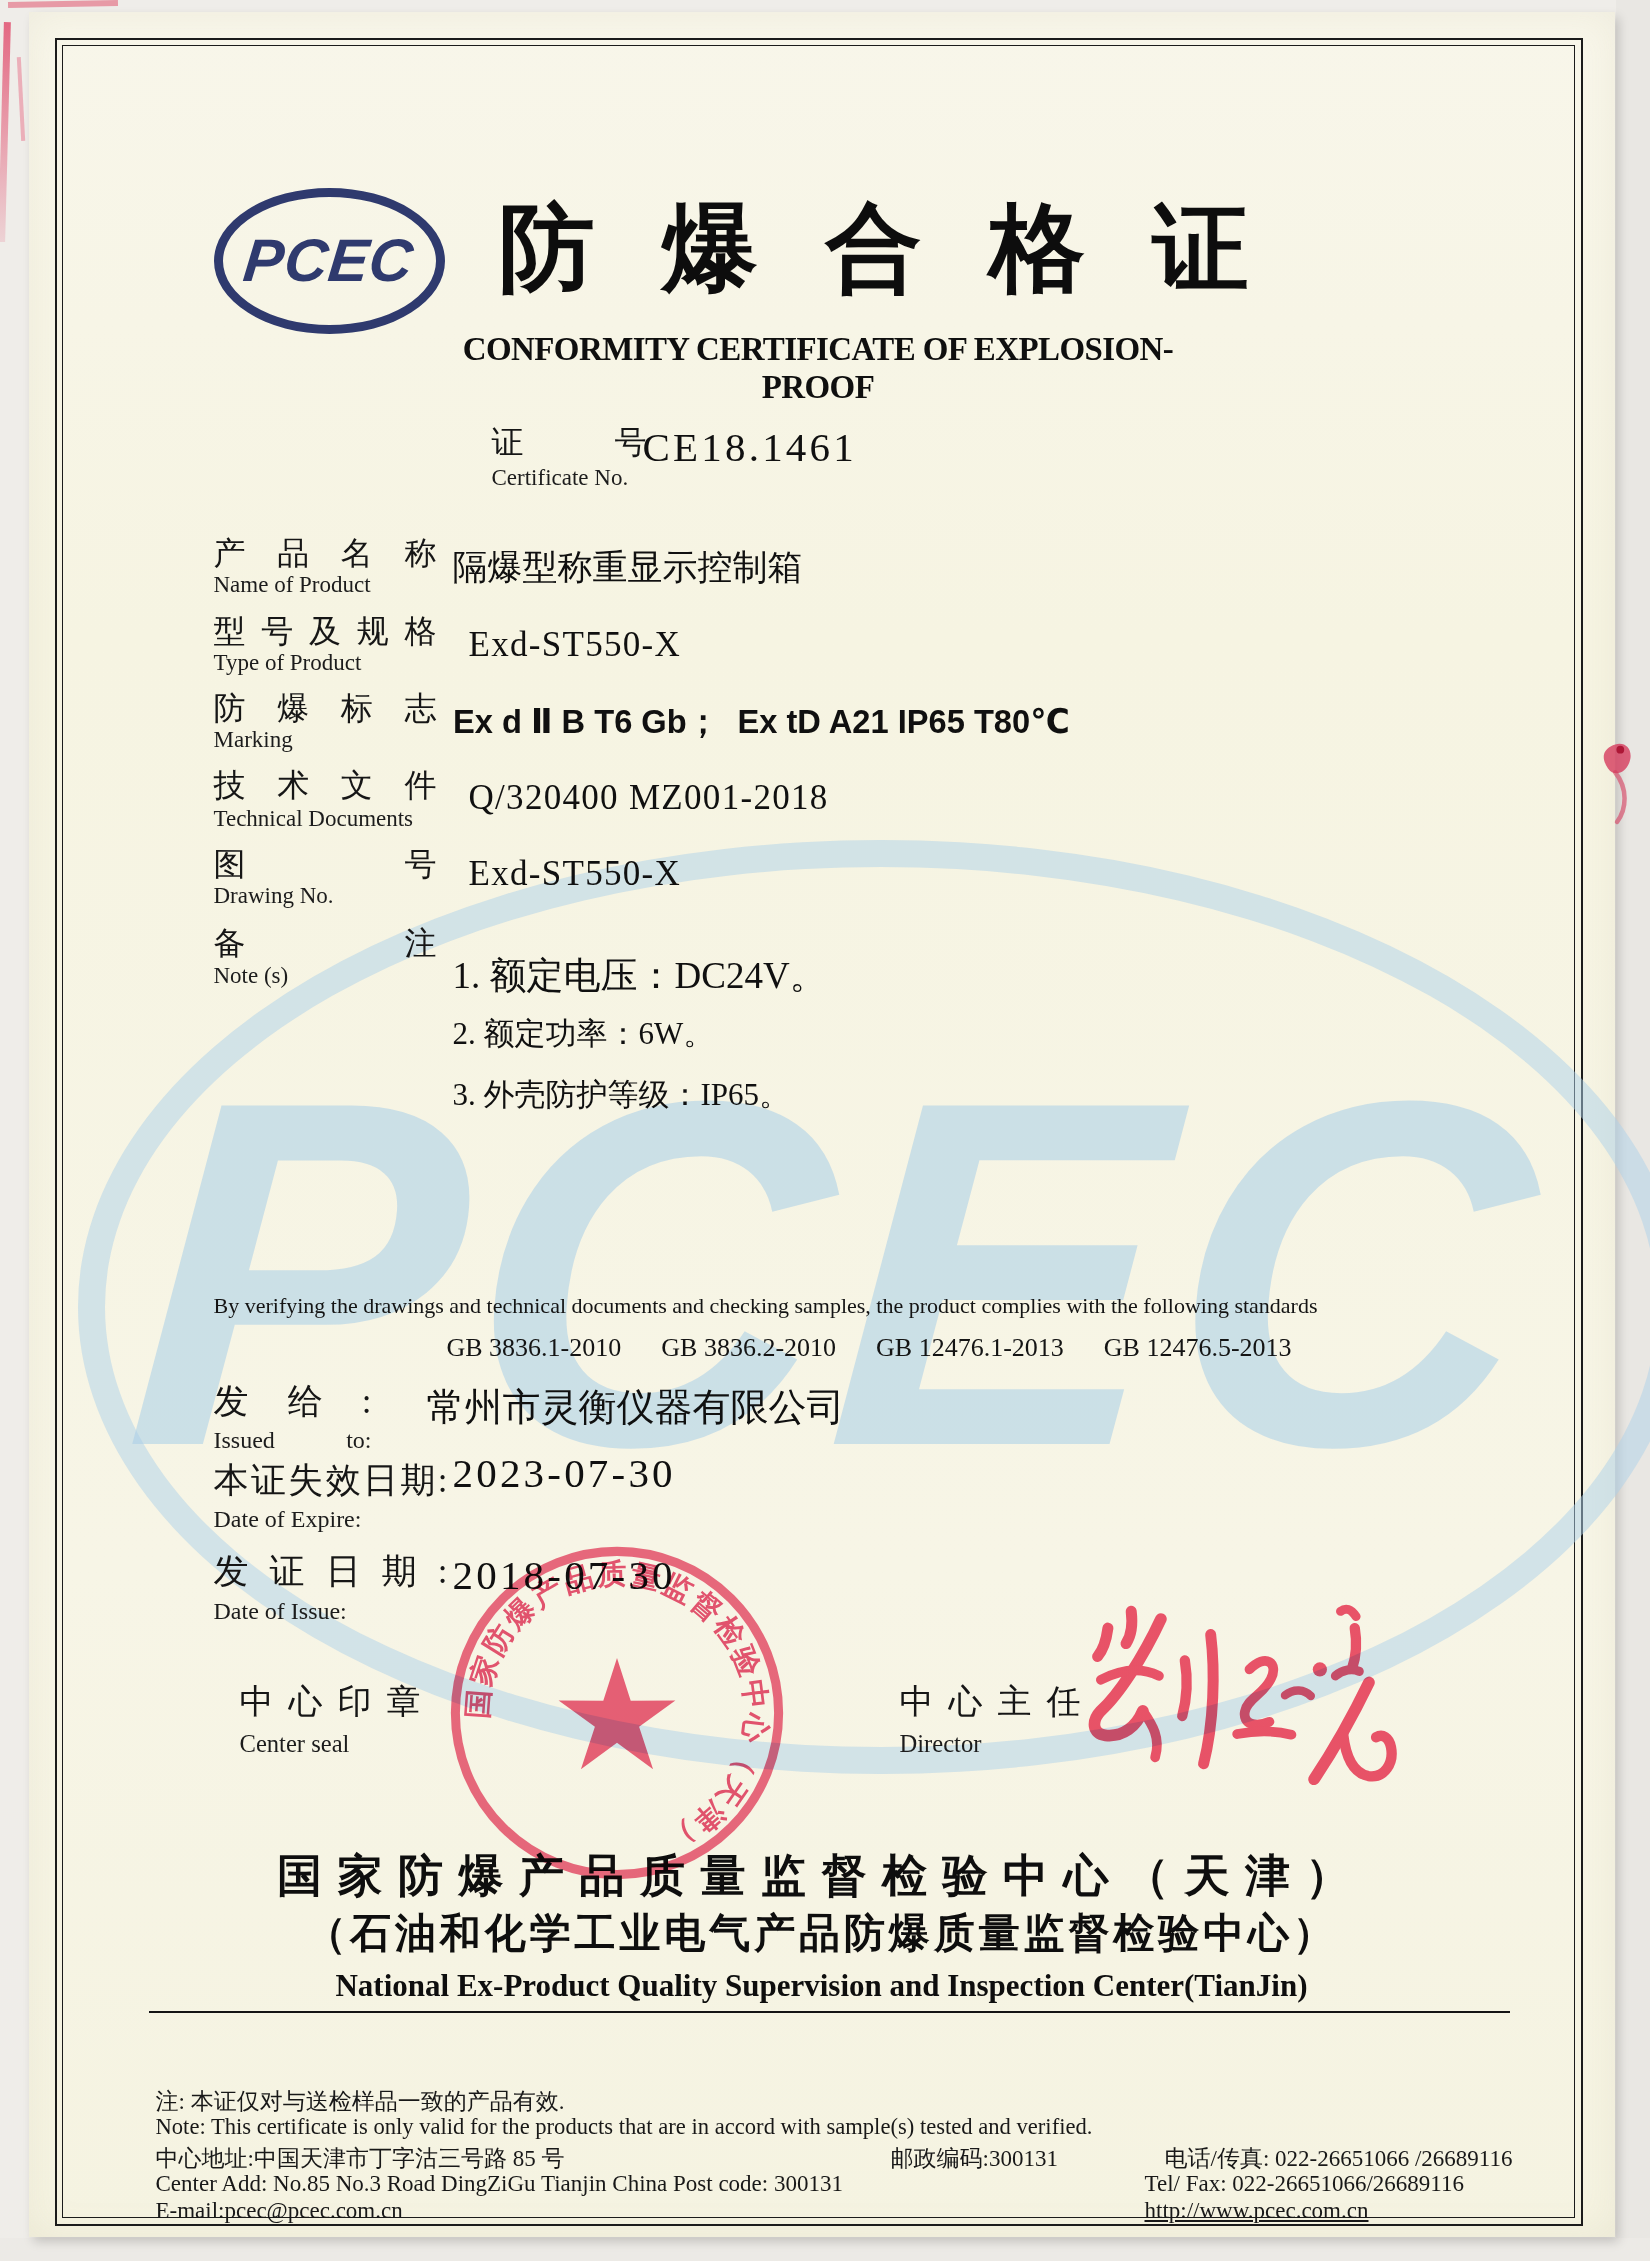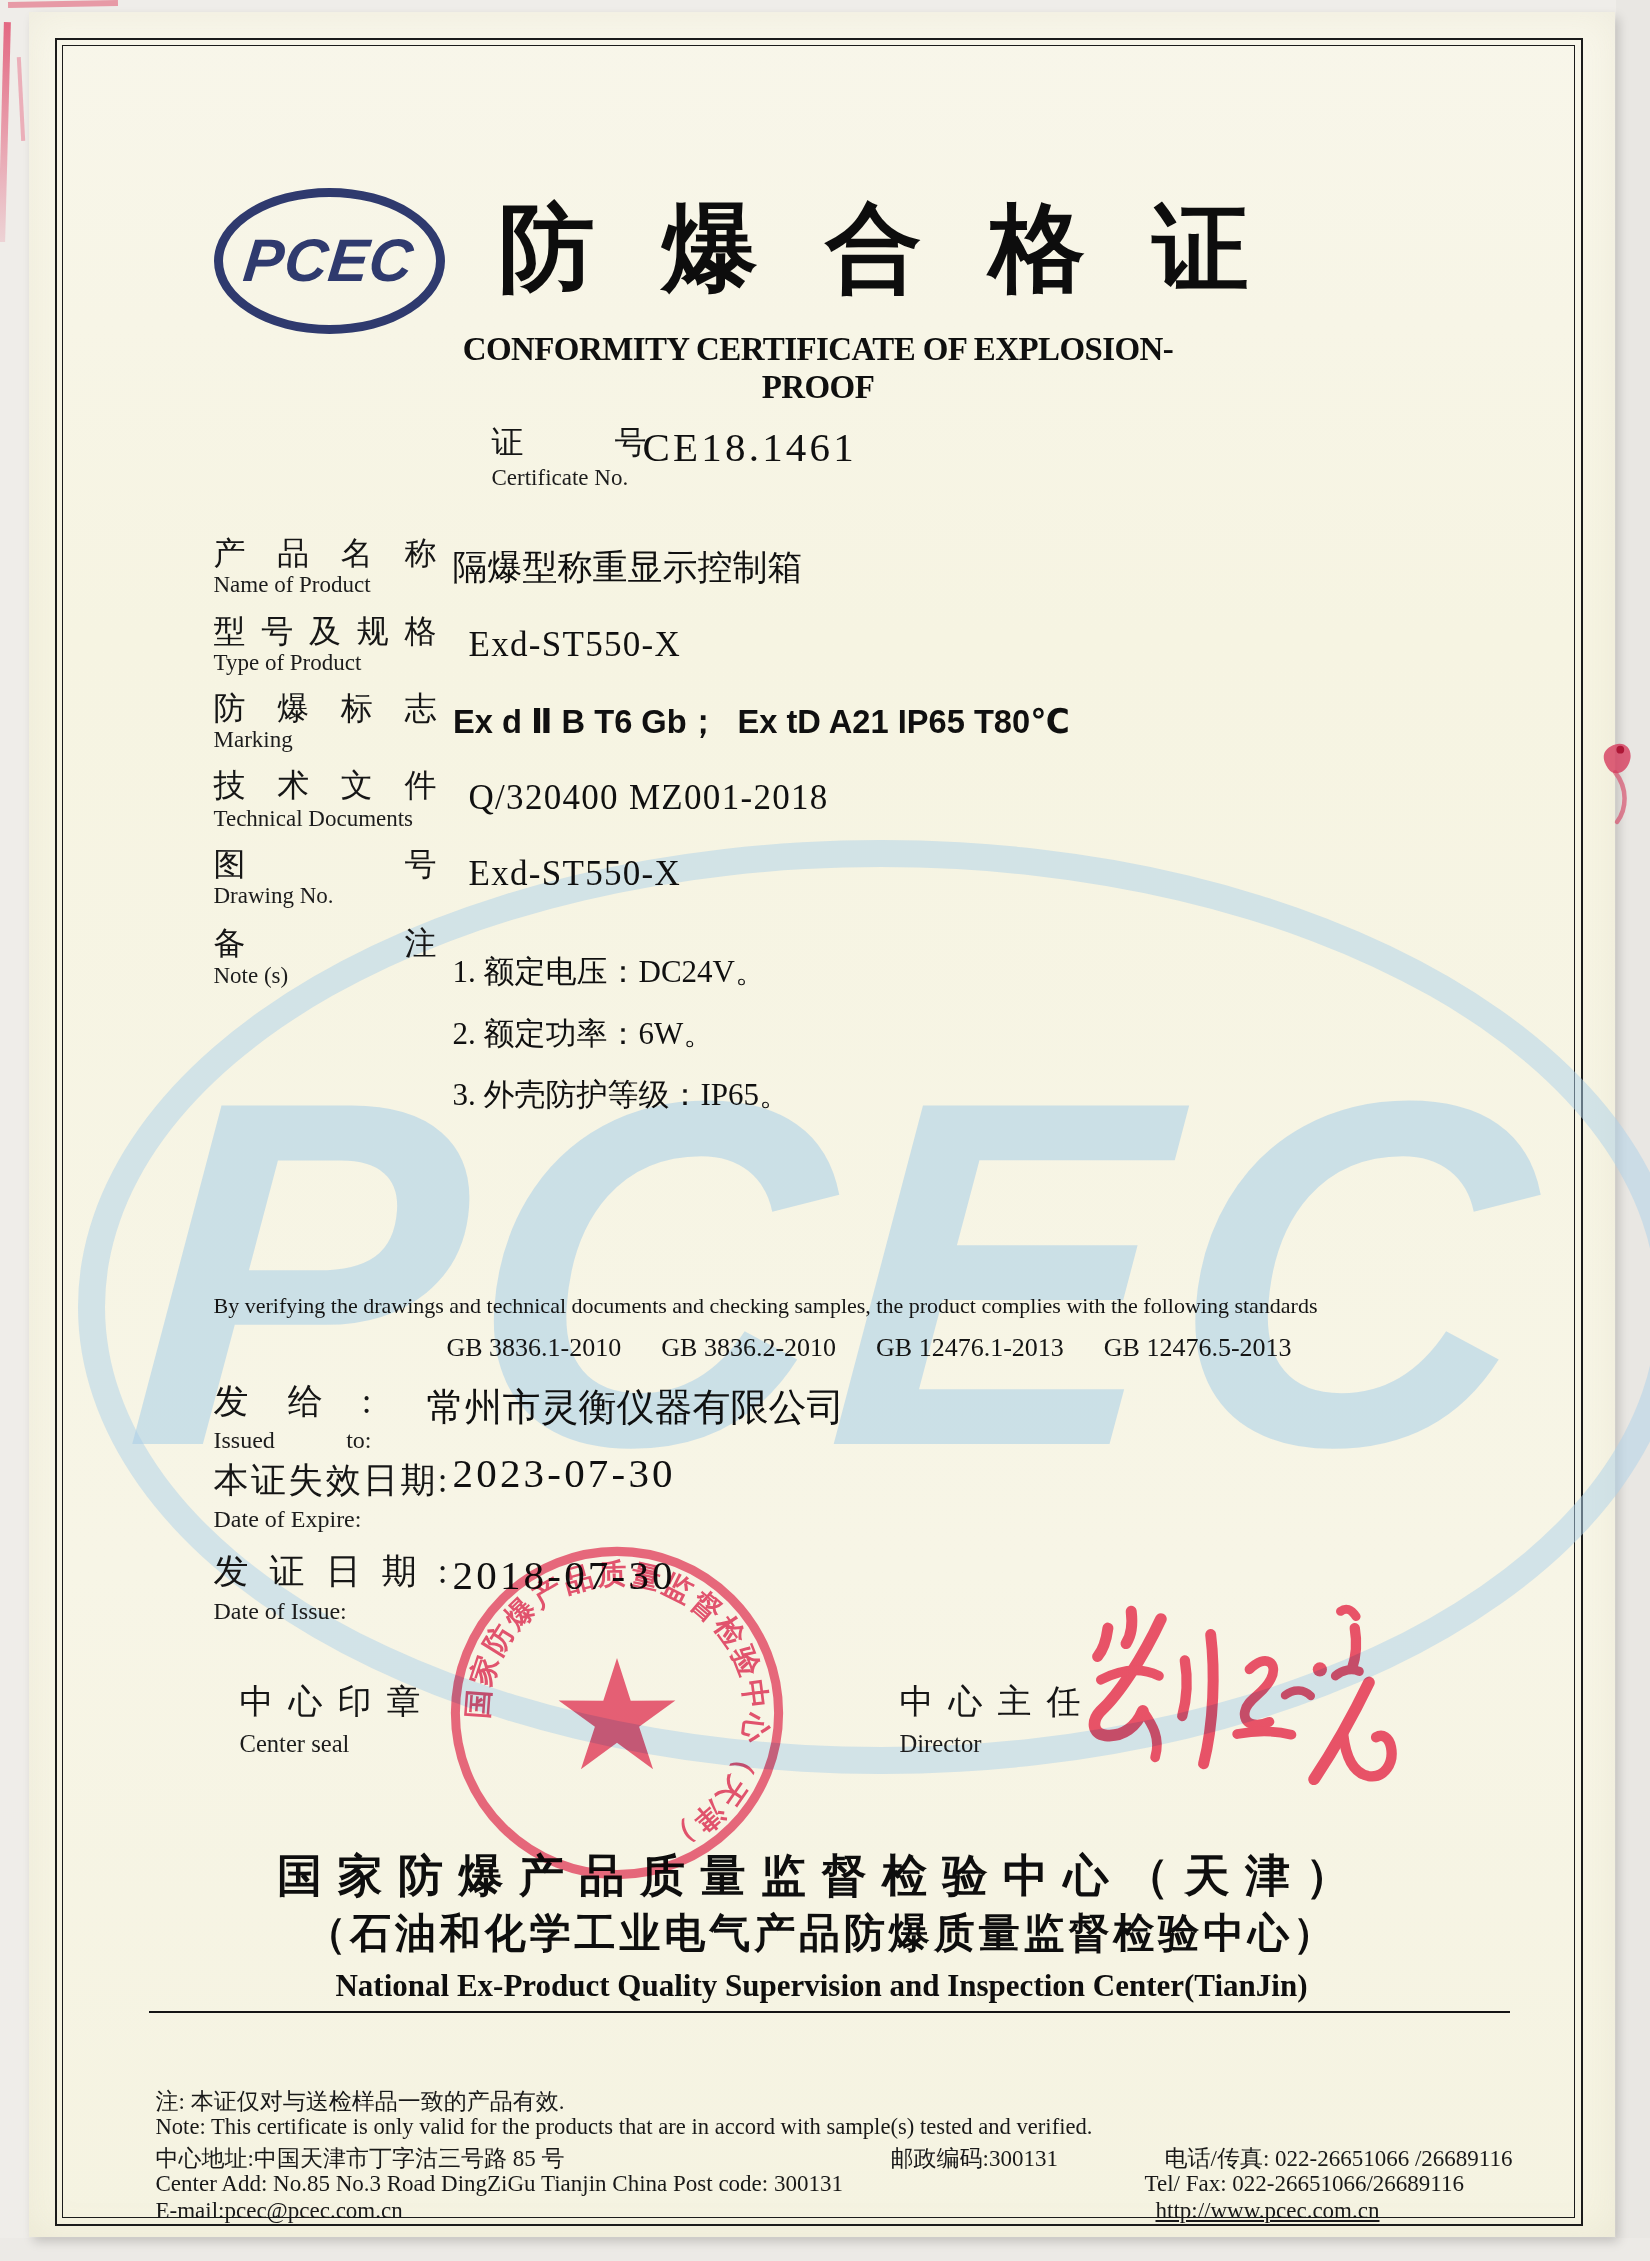--- a/index.html
+++ b/index.html
@@ -80,21 +80,21 @@
   }
   .org3{
     left:31px;top:1956px;width:1524px;text-align:center;
     font-size:31px;font-weight:700;color:#0e0e0e;white-space:nowrap;
   }
   .org-underline{left:120px;top:1999px;width:1361px;height:2.6px;background:#141414;}
   .foot{font-size:23px;color:#181818;white-space:pre;}
   .seal-svg{left:407px;top:1520px;z-index:3;mix-blend-mode:multiply;}
   .sig-svg{left:1035px;top:1559px;z-index:3;mix-blend-mode:multiply;}
   .artifact{z-index:4;}
-  .web-underline{text-decoration:underline;margin-left:11px;}
+  .web-underline{text-decoration:underline;}
 </style>
 </head>
 <body>
 
 <div class="abs scan-right"></div>
 <div class="abs scan-bottom"></div>
 
 <div class="abs artifact" style="left:1.3px;top:22px;width:7.1px;height:220px;background:linear-gradient(180deg,rgba(223,60,96,.75),rgba(223,60,96,.15));transform:rotate(1.5deg);"></div>
 <div class="abs artifact" style="left:7.8px;top:1.3px;width:110px;height:5.8px;background:rgba(224,85,111,.55);transform:rotate(-1deg);"></div>
 <div class="abs artifact" style="left:19.4px;top:57px;width:3.9px;height:84px;background:rgba(232,114,138,.5);transform:rotate(-3deg);"></div>
@@ -139,21 +139,21 @@
   <div class="abs cn-label z2" style="left:185px;top:752px;width:223px;">技术文件</div>
   <div class="abs en-label z2" style="left:185px;top:794px;">Technical Documents</div>
   <div class="abs val val-serif z2" style="left:424px;top:766px;">Q/320400 MZ001-2018</div>
 
   <div class="abs cn-label z2" style="left:185px;top:831px;width:223px;">图号</div>
   <div class="abs en-label z2" style="left:185px;top:871px;">Drawing No.</div>
   <div class="abs val val-serif z2" style="left:424px;top:842px;">Exd-ST550-X</div>
 
   <div class="abs cn-label z2" style="left:185px;top:910px;width:223px;">备注</div>
   <div class="abs en-label z2" style="left:185px;top:951px;">Note (s)</div>
-  <div class="abs val z2" style="left:424px;top:939px;font-size:31px;">1. 额定电压：DC24V。</div>
+  <div class="abs val z2" style="left:424px;top:939px;font-size:37px;">1. 额定电压：DC24V。</div>
   <div class="abs val z2" style="left:424px;top:1001px;font-size:31px;">2. 额定功率：6W。</div>
   <div class="abs val z2" style="left:424px;top:1062px;font-size:31px;">3. 外壳防护等级：IP65。</div>
 
   <div class="abs z2" style="left:185px;top:1281px;font-size:22px;width:1365px;">By verifying the drawings and technical documents and checking samples, the product complies with the following standards</div>
 
   <div class="abs standards z2">
     <span>GB 3836.1-2010</span>
     <span>GB 3836.2-2010</span>
     <span>GB 12476.1-2013</span>
     <span>GB 12476.5-2013</span>

